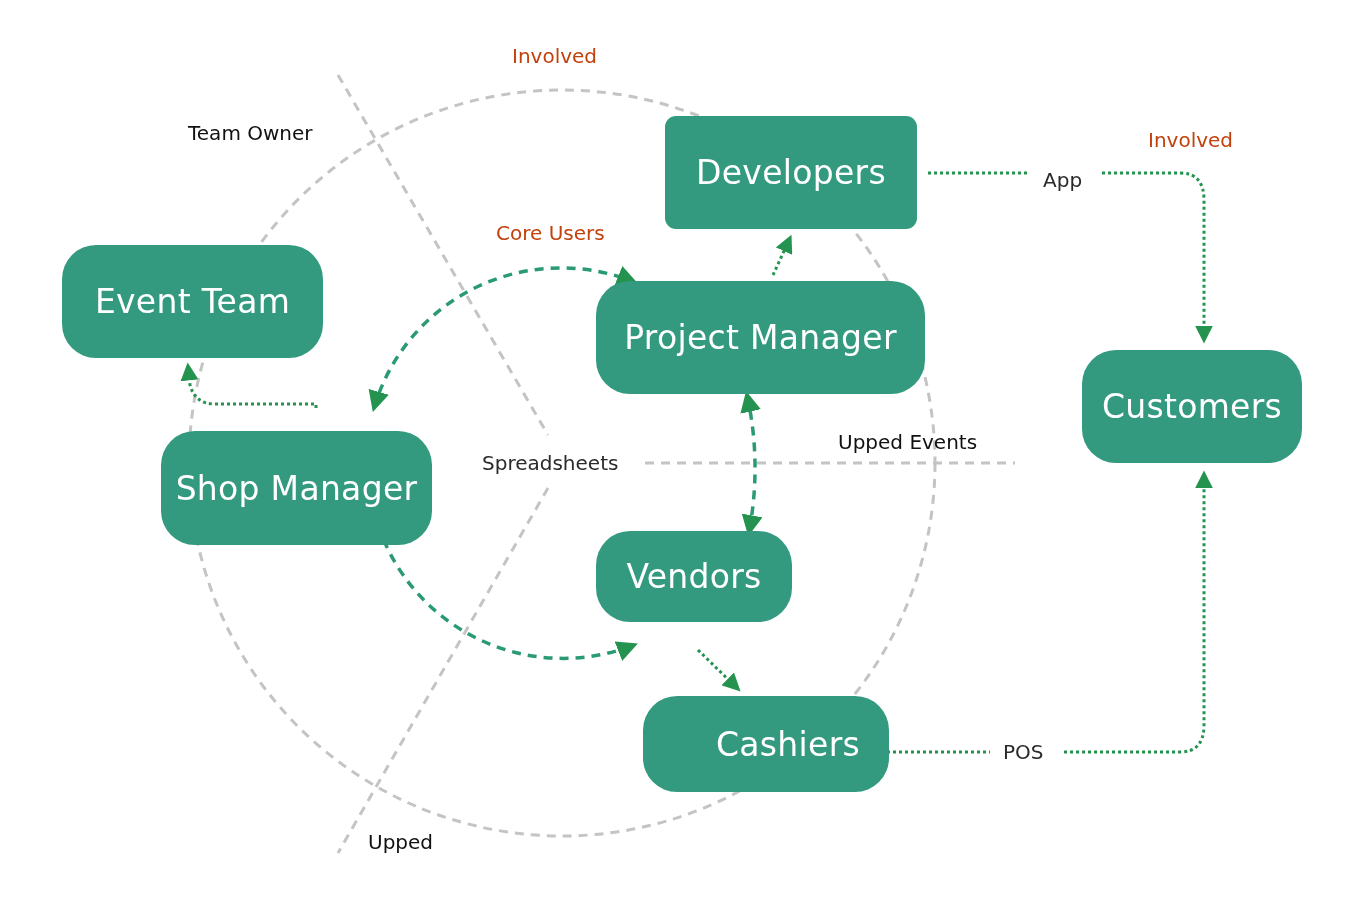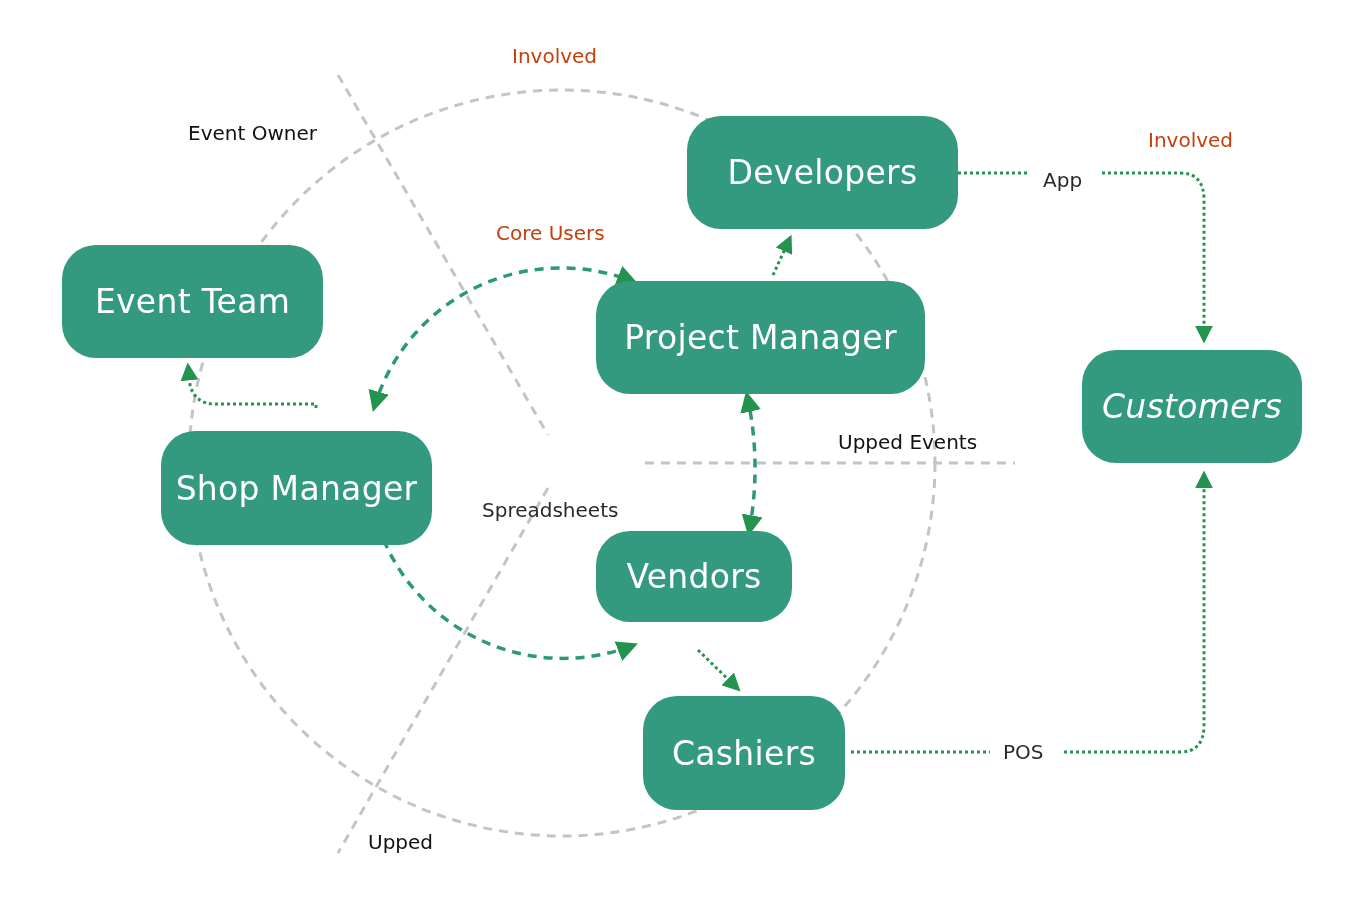--- a/index.html
+++ b/index.html
@@ -47,41 +47,41 @@
     <path d="M 1102 173 L 1180 173 Q 1204 173 1204 200 L 1204 340" marker-end="url(#arrowhead)"></path>
     <path d="M 851 752 L 990 752"></path>
     <path d="M 1064 752 L 1180 752 Q 1204 752 1204 725 L 1204 474" marker-end="url(#arrowhead)"></path>
   </g>
 </svg>
 
 <div class="lbl green" style="left:512px; top:46px;">Involved</div>
 <div class="lbl green" style="left:496px; top:223px;">Core Users</div>
 <div class="lbl green" style="left:1148px; top:130px;">Involved</div>
 
-<div class="lbl dark" style="left:188px; top:123px;">Event Owner</div>
-<div class="lbl mid" style="left:482px; top:453px;margin-top:47px;">Spreadsheets</div>
+<div class="lbl dark" style="left:188px; top:123px;">Team Owner</div>
+<div class="lbl mid" style="left:482px; top:453px;">Spreadsheets</div>
 <div class="lbl dark" style="left:838px; top:432px;">Upped Events</div>
 <div class="lbl dark" style="left:368px; top:832px;">Upped</div>
 
 <div class="lbl mid" style="left:1043px; top:170px;">App</div>
 <div class="lbl mid" style="left:1003px; top:742px;">POS</div>
 
-<div class="node" style="left:687px; top:116px; width:271px; height:113px;">
+<div class="node" style="left:665px; top:116px; width:252px; height:113px;border-radius:11px;">
   <span>Developers</span>
 </div>
 <div class="node" style="left:62px; top:245px; width:261px; height:113px;justify-content:center;">
   <span>Event Team</span>
 </div>
 <div class="node" style="left:596px; top:281px; width:329px; height:113px;">
   <span>Project Manager</span>
 </div>
 <div class="node" style="left:161px; top:431px; width:271px; height:114px;">
   <span>Shop Manager</span>
 </div>
-<div class="node" style="left:1082px; top:350px; width:220px; height:113px;font-style:italic;">
+<div class="node" style="left:1082px; top:350px; width:220px; height:113px;">
   <span>Customers</span>
 </div>
 <div class="node" style="left:596px; top:531px; width:196px; height:91px;">
   <span>Vendors</span>
 </div>
-<div class="node" style="left:643px; top:696px; width:202px; height:114px;">
+<div class="node" style="left:643px; top:696px; width:202px; height:96px;padding-left:44px;">
   <span>Cashiers</span>
 </div>
 
 </body></html>

